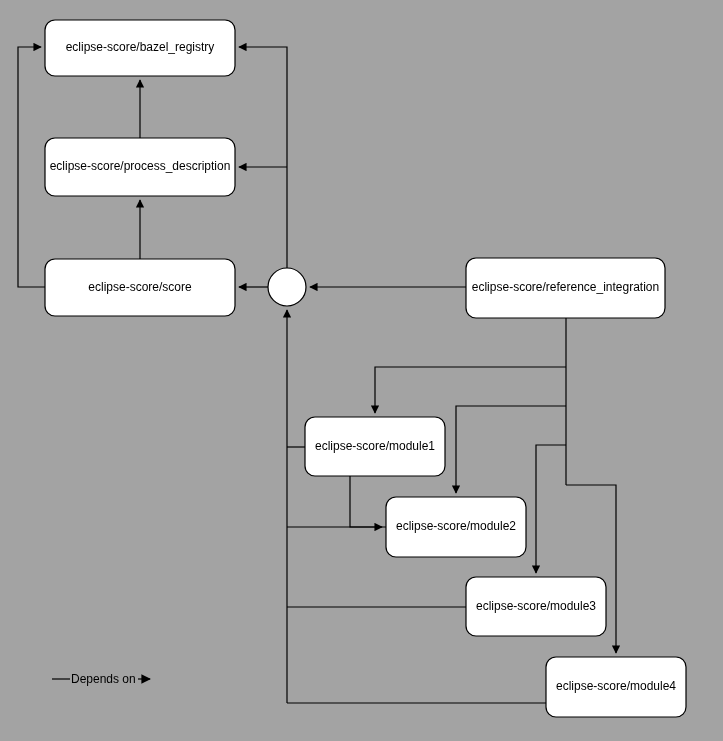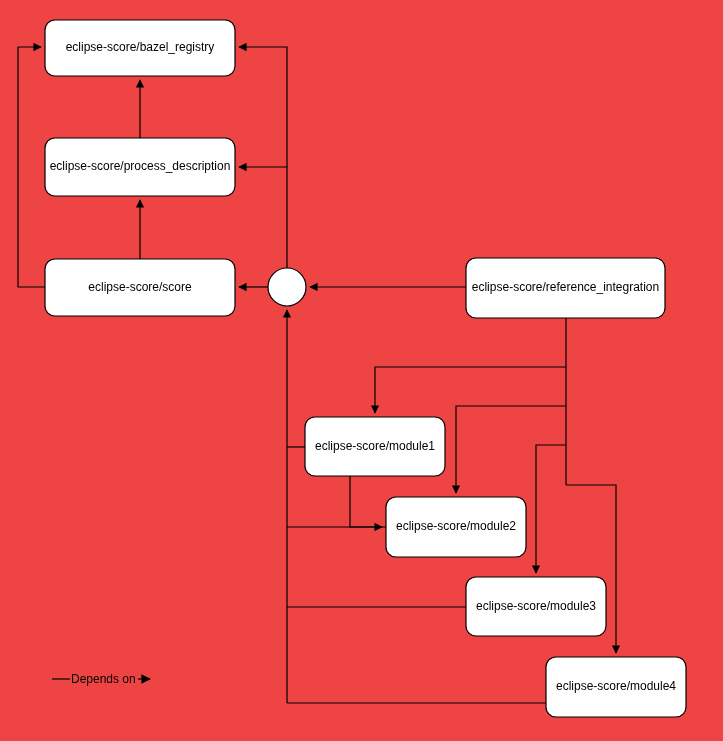--- a/index.html
+++ b/index.html
@@ -4,21 +4,21 @@
 <style>
   html, body {
     margin: 0;
     padding: 0;
     background: #ffffff;
   }
   #canvas {
     position: relative;
     width: 723px;
     height: 741px;
-    background: #ef4444;
+    background: #a3a3a3;
     overflow: hidden;
     font-family: "Liberation Sans", sans-serif;
   }
   #diagram-svg {
     position: absolute;
     left: 0;
     top: 0;
     width: 723px;
     height: 741px;
   }

